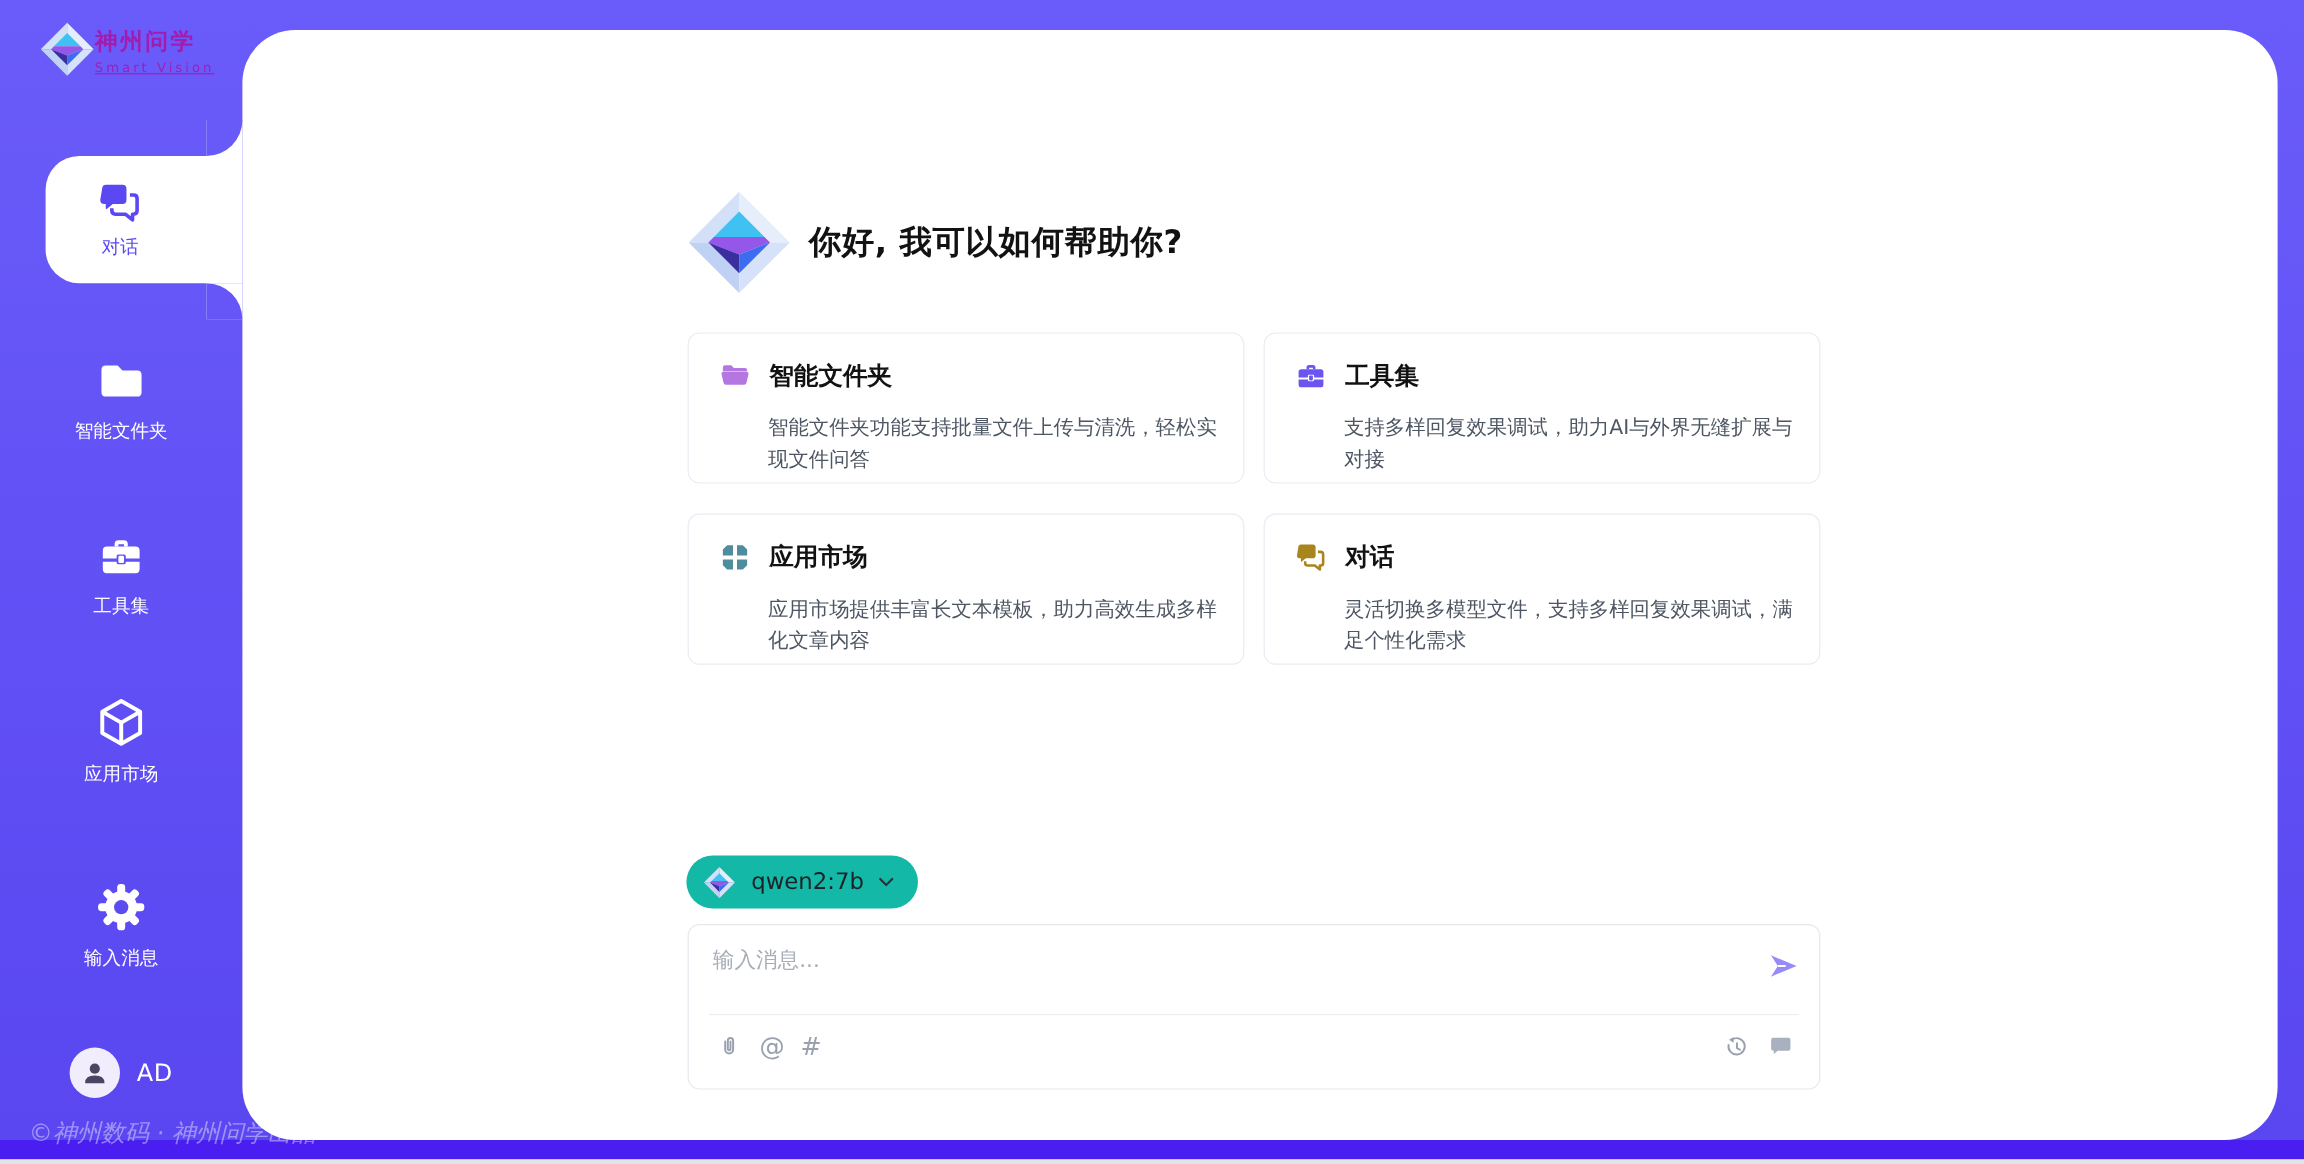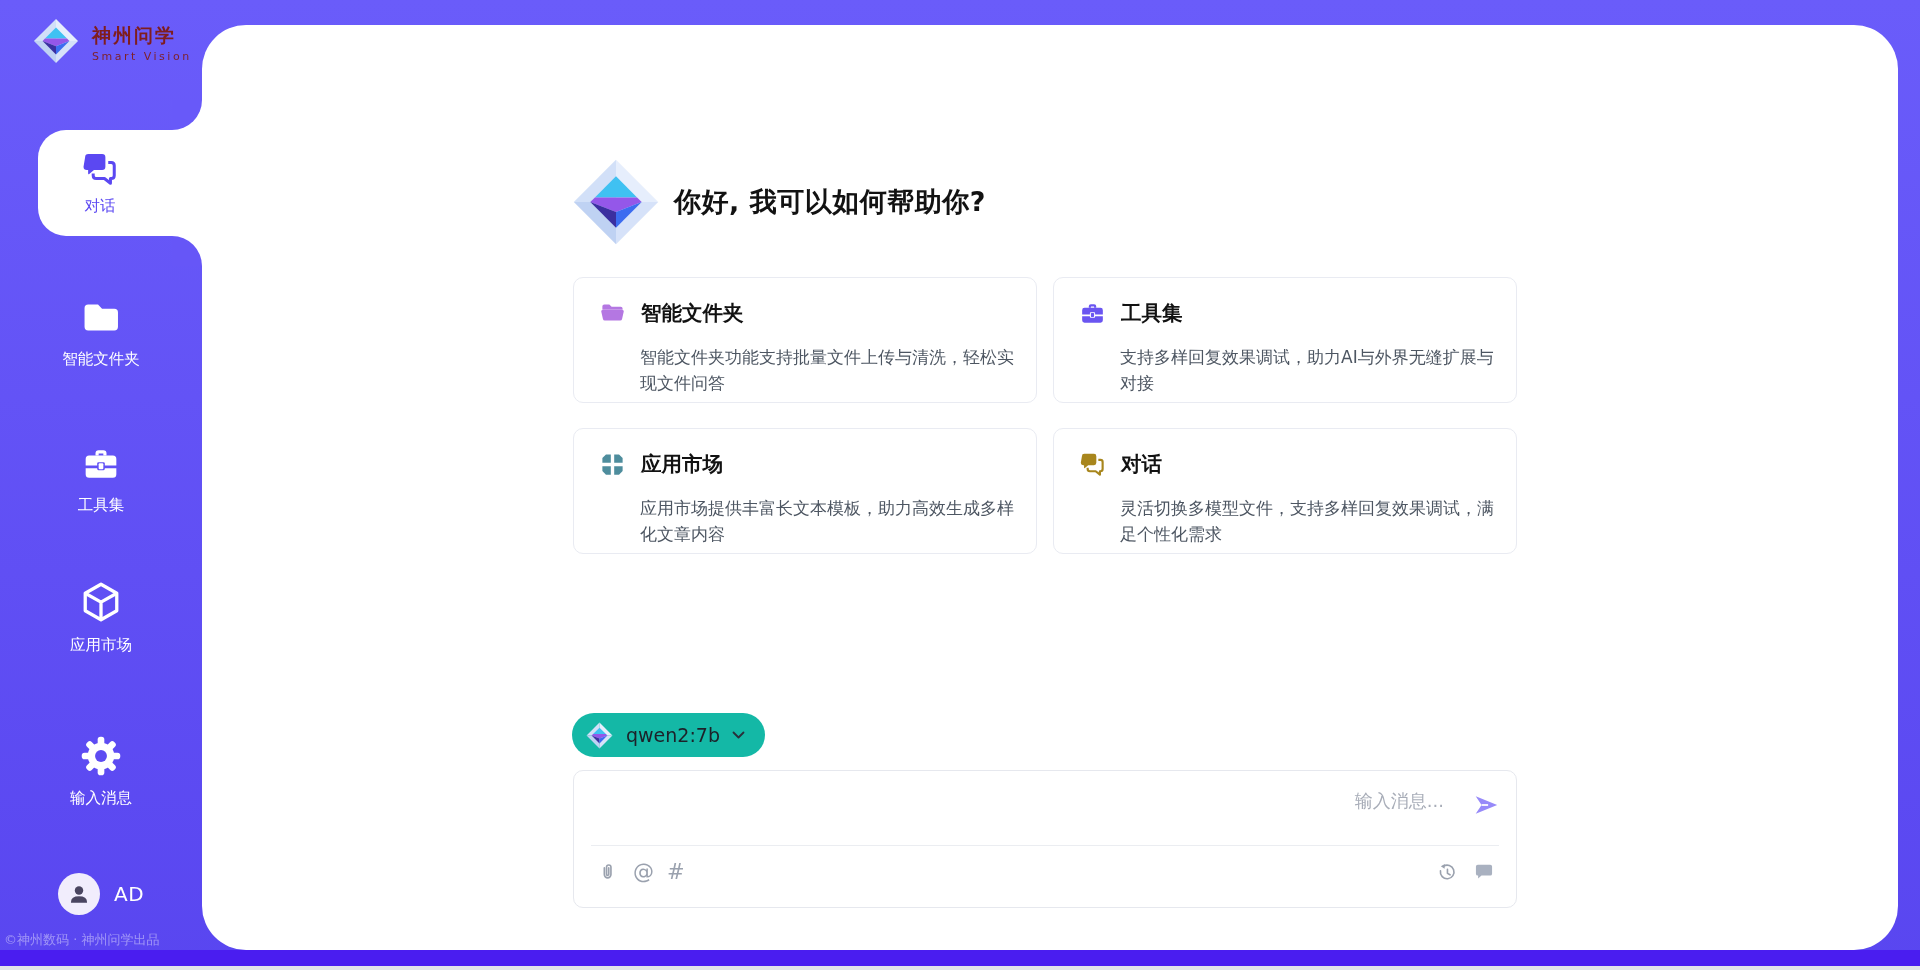--- a/index.html
+++ b/index.html
@@ -13,23 +13,23 @@
     background:#4a1df0; z-index:1; }
   .bottom-edge { position:absolute; left:0; right:0; bottom:0; height:4px;
     background:#e3e3ea; z-index:1; }
   .main-panel { position:absolute; left:202px; top:25px; width:1696px; height:925px;
     background:#ffffff; border-radius:44px; z-index:2; }
 
   
   .sidebar { position:absolute; left:0; top:0; width:202px; height:970px; z-index:3; }
   .logo-wrap { position:absolute; left:33px; top:18px; display:flex; align-items:flex-start; }
   .logo-mark { width:46px; height:46px; }
-  .logo-text { margin-left:13px; margin-top:7px; color:#7f1d1d; }
+  .logo-text { margin-top:7px; color:#a21caf; }
   .logo-zh { font-size:19px; font-weight:bold; letter-spacing:2px; line-height:20px; }
-  .logo-en { font-size:11px; letter-spacing:2.5px; margin-top:5px; opacity:.95; }
+  .logo-en { font-size:11px; letter-spacing:2.5px; margin-top:5px; opacity:.95;text-decoration:underline; }
 
   .tab-active { position:absolute; left:38px; top:130px; width:164px; height:106px;
     background:#fff; border-radius:28px 0 0 28px; z-index:4; }
   .fillet { position:absolute; left:172px; width:30px; height:30px; background:#fff; z-index:4; }
   .fillet-top { top:100px; }
   .fillet-top .q { width:30px; height:30px; background:#6859f9; border-bottom-right-radius:30px; }
   .fillet-bottom { top:236px; }
   .fillet-bottom .q { width:30px; height:30px; background:#6656f7; border-top-right-radius:30px; }
   .tab-active .icon { position:absolute; left:43px; top:20px; }
   .tab-label { position:absolute; left:0; width:124px; top:66px; text-align:center;
@@ -40,22 +40,22 @@
   .nav-item .nav-label { display:block; font-size:15.5px; margin-top:7px; color:#fff; }
   .nav-folder  { top:296px; }
   .nav-toolbox { top:444px; }
   .nav-market  { top:580px; }
   .nav-settings{ top:735px; }
 
   .user-wrap { position:absolute; left:58px; top:873px; display:flex; align-items:center; }
   .avatar { width:42px; height:42px; border-radius:50%; background:#f1edfc;
     display:flex; align-items:center; justify-content:center; }
   .user-name { color:#fff; font-size:20px; margin-left:14px; letter-spacing:.5px; }
-  .sidebar-footer { position:absolute; left:4px; top:931px; font-size:13px;
-    color:rgba(255,255,255,.42); white-space:nowrap; }
+  .sidebar-footer { position:absolute; left:24px; top:931px; font-size:20px;
+    color:rgba(255,255,255,.42); white-space:nowrap;font-style:italic; }
 
   
   .content { position:absolute; left:202px; top:25px; width:1696px; height:788px; z-index:5; }
   .greeting { position:absolute; left:370px; top:133px; display:flex; align-items:center; }
   .greeting .logo-big { width:88px; height:88px; }
   .greeting-title { margin-left:14px; font-size:27px; font-weight:bold; color:#121212;
     letter-spacing:.5px; }
 
   .card { position:absolute; width:464px; height:126px; background:#fff;
     border:1px solid #e9ebf2; border-radius:10px; cursor:pointer; }
@@ -71,21 +71,21 @@
   .model-pill { position:absolute; left:370px; top:688px; height:44px;
     background:#14b8a6; border-radius:22px; display:flex; align-items:center;
     padding:0 20px 0 14px; cursor:pointer; }
   .model-pill .logo-mini { width:27px; height:27px; }
   .model-name { margin:0 12px 0 13px; font-size:19px; color:#1d2129; }
 
   .composer { position:absolute; left:371px; top:745px; width:944px; height:138px;
     background:#fff; border:1.5px solid #e6e8ee; border-radius:10px; }
   .msg-input { position:absolute; left:20px; top:12px; width:850px; height:34px;
     border:none; outline:none; font-size:18px; color:#333;
-    font-family:"DejaVu Sans","Liberation Sans",sans-serif;text-align:right; }
+    font-family:"DejaVu Sans","Liberation Sans",sans-serif; }
   .msg-input::placeholder { color:#a8adb8; }
   .send-btn { position:absolute; right:16px; top:20px; width:28px; height:28px; cursor:pointer; }
   .composer-divider { position:absolute; left:17px; top:74px; width:908px; height:1px;
     background:#ebedf1; }
   .composer-tools { position:absolute; left:22px; top:89px; display:flex; align-items:center; gap:13px; }
   .composer-tools-right { position:absolute; right:20px; top:89px; display:flex; align-items:center; gap:14px; }
   .tool-ic { width:24px; height:24px; display:flex; align-items:center; justify-content:center;
     cursor:pointer; }
   .tool-txt { font-size:21px; color:#9aa1ae; line-height:22px; cursor:pointer; }
 </style>

